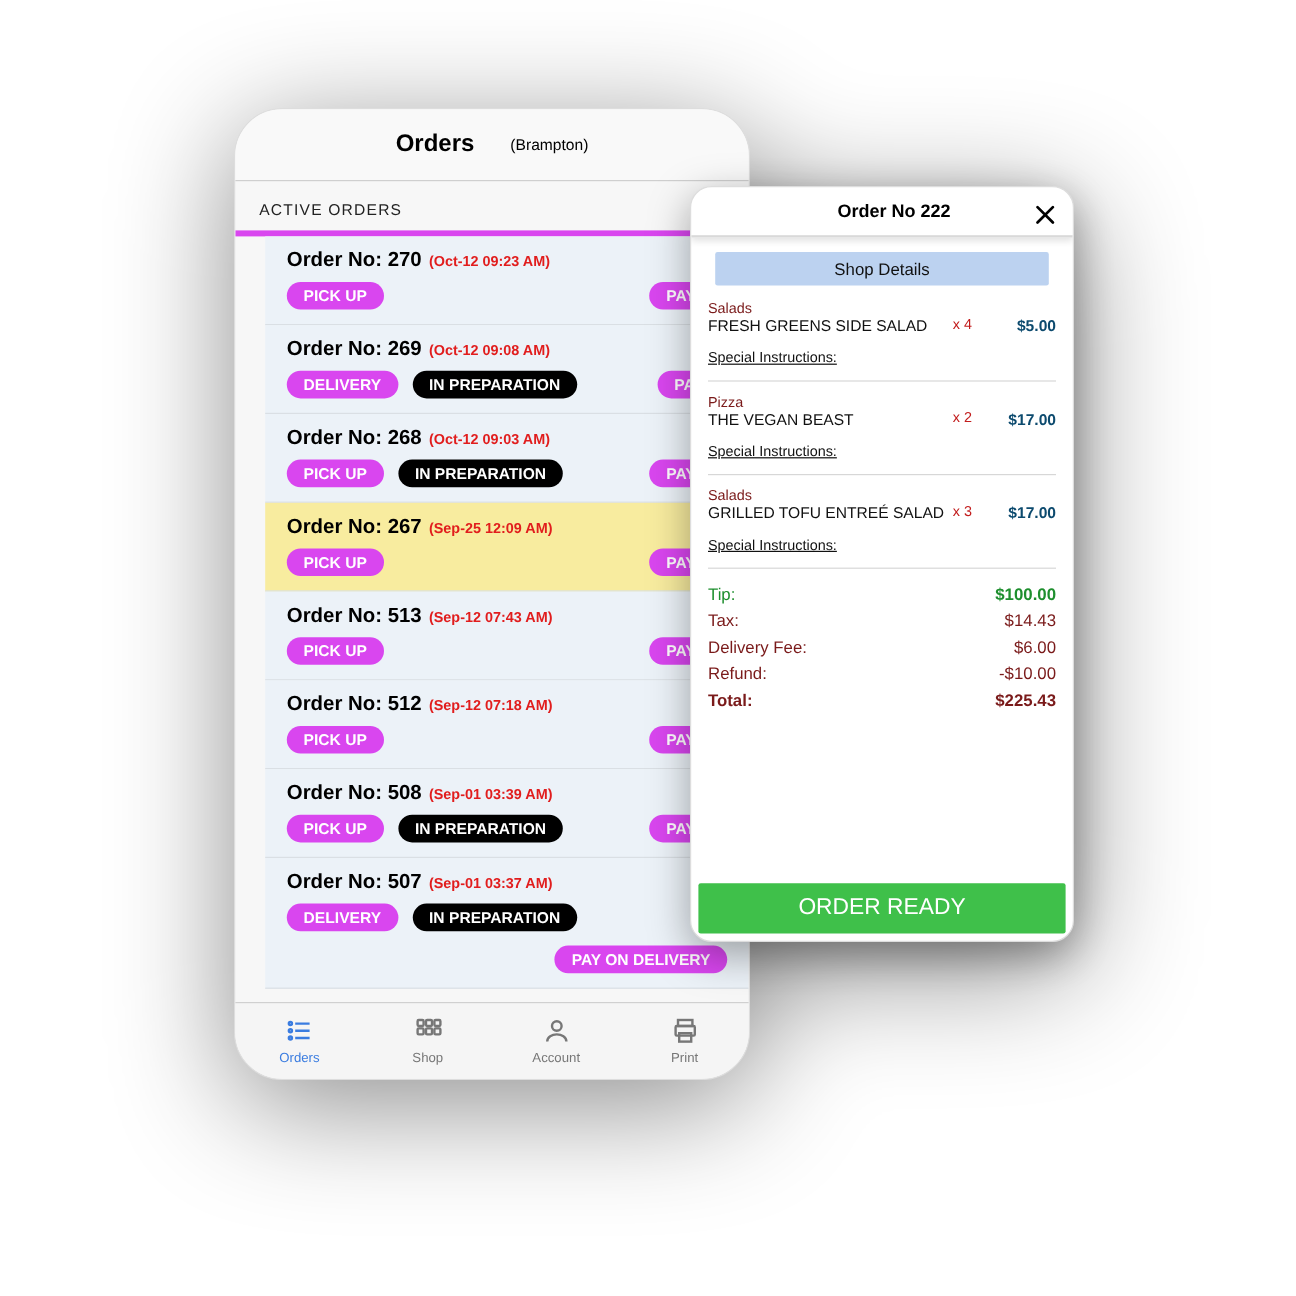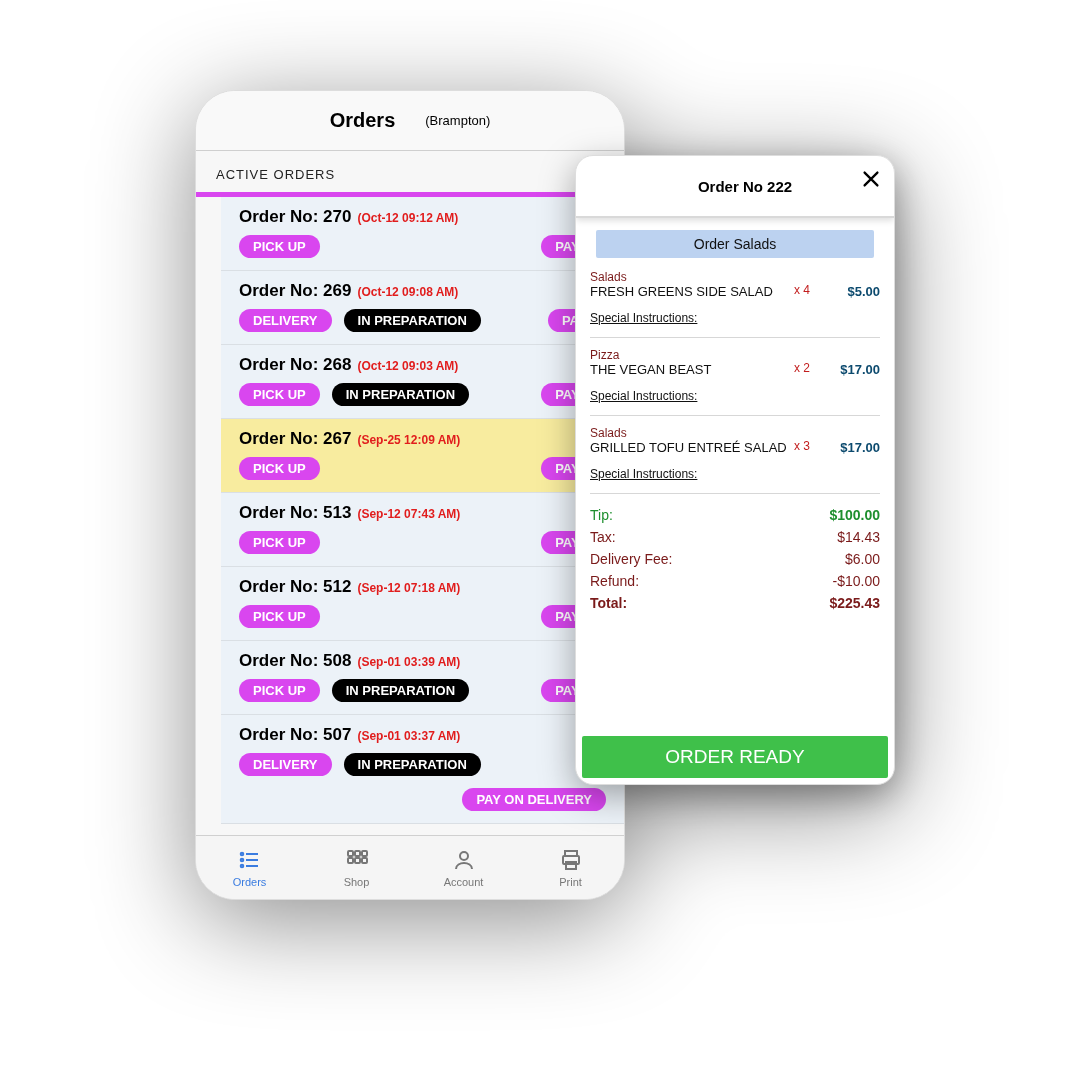--- a/index.html
+++ b/index.html
@@ -109,21 +109,21 @@
     position: absolute;
     top: 60px;
     left: 0;
     right: 0;
     bottom: 64px;
     overflow: hidden;
   }
 
   
   .front-header {
-    height: 62px;
+    height: 42px;
     display: flex;
     align-items: center;
     justify-content: center;
     position: relative;
     border-bottom: 2px solid #d9d9d9;
     box-shadow: 0 3px 6px rgba(0,0,0,0.12);
     padding-left: 20px;
   }
   .front-header .title { font-weight: 700; font-size: 15px; }
   .front-header .close { position: absolute; right: 12px; top: 12px; cursor: pointer; }
@@ -174,21 +174,21 @@
     <div class="back-header">
       <span class="title">Orders</span>
       <span class="loc">(Brampton)</span>
     </div>
     <div class="back-clip">
       <div class="active-orders">ACTIVE ORDERS</div>
       <div class="order-list" id="order-list">
           <div class="order-row">
             <div class="order-top">
               <span class="order-no">Order No: 270</span>
-              <span class="order-ts">(Oct-12 09:12 AM)</span>
+              <span class="order-ts">(Oct-12 09:23 AM)</span>
             </div>
             <div class="order-chips">
               <span class="pill pill-blue">PICK UP</span>
               <span class="pill pill-blue pill-right">PAY A</span>
             </div>
           </div>
           <div class="order-row">
             <div class="order-top">
               <span class="order-no">Order No: 269</span>
               <span class="order-ts">(Oct-12 09:08 AM)</span>
@@ -308,21 +308,21 @@
   <div class="phone phone-front">
     <div class="front-header">
       <span class="title">Order No 222</span>
       <span class="close">
         <svg viewBox="0 0 24 24" fill="none" stroke="#000" stroke-width="2.5" stroke-linecap="round">
             <path d="M5 5l14 14M19 5L5 19"></path>
           </svg>
       </span>
     </div>
     <div class="items-wrap">
-      <div class="details-band">Order Salads</div>
+      <div class="details-band">Shop Details</div>
       <div id="items">
           <div class="item-block">
             <div class="cat">Salads</div>
             <div class="item-line">
               <div class="item-name">FRESH GREENS SIDE SALAD</div>
               <div class="qty">x 4</div>
               <div class="price">$5.00</div>
             </div>
             <div class="special">Special Instructions:</div>
           </div>

